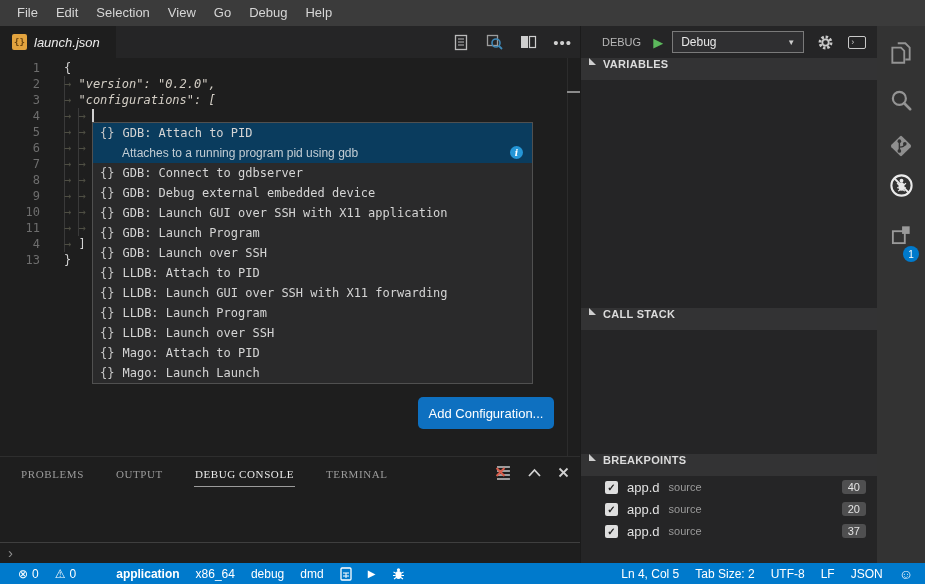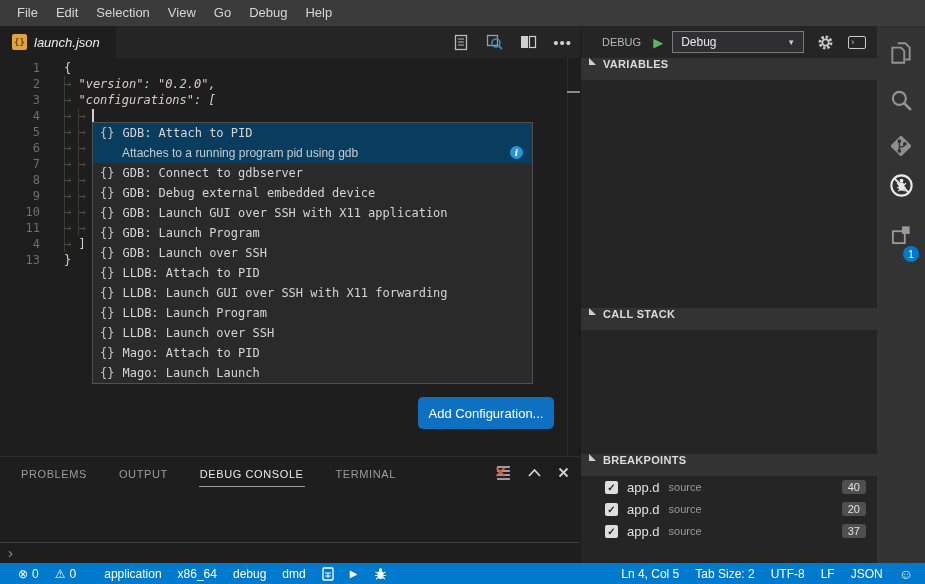--- a/index.html
+++ b/index.html
@@ -68,21 +68,21 @@
   .add-config { position:absolute; left:418px; top:339px; width:136px; height:32px;
     background:#0e70c0; border:none; border-radius:5px; color:#fff;
     font-family:"Liberation Sans", sans-serif; font-size:13px;
     display:flex; align-items:center; justify-content:center; z-index:7; }
 
   
   .panel { position:absolute; left:0; top:456px; width:580px; height:107px;
     background:#1e1e1e; border-top:1px solid #2e2e2e; }
   .ptabs { display:flex; gap:30px; padding-left:20px; height:32; align-items:center;
     font-size:11px; letter-spacing:.6px; color:#9b9b9b; height:32px; }
-  .ptab { padding:9px 1px 6px; border-bottom:1px solid transparent; }
+  .ptab { padding:9px 1px 6px; border-bottom:1px solid transparent;font-family:Liberation Serif, serif; }
   .ptab.active { color:#eaeaea; border-bottom-color:#9b9b9b; }
   .picons { position:absolute; right:10px; top:7px; display:flex; gap:15px; align-items:center; }
   .pinput-sep { position:absolute; left:0; top:85px; width:580px; height:1px; background:#3f3f3f; }
   .pprompt { position:absolute; left:8px; top:87px; color:#8f8f8f; font-size:15px; }
   .pinput { position:absolute; left:0; top:86px; width:580px; height:21px; }
 
   
   .sidebar { position:absolute; left:580px; top:26px; width:297px; height:537px;
     background:#252526; border-left:1px solid #1b1b1b; }
   .dtoolbar { height:32px; display:flex; align-items:center; padding-left:21px; }
@@ -356,21 +356,21 @@
   <div class="statusbar">
     <div class="sb-left">
       <span class="sb-item">
         <span class="sb-glyph">⊗</span>
         <span>0</span>
       </span>
       <span class="sb-item">
         <span class="sb-glyph">⚠</span>
         <span>0</span>
       </span>
-      <span class="sb-item" style="margin-left:12px;">application</span>
+      <span class="sb-item" style="margin-left:24px;font-weight:bold;">application</span>
       <span class="sb-item">x86_64</span>
       <span class="sb-item">debug</span>
       <span class="sb-item">dmd</span>
       <span class="sb-item">
         <svg width="12" height="14" viewBox="0 0 12 14">
             <rect x="1" y="1" width="10" height="12" rx="1" fill="none" stroke="#fff" stroke-width="1.3"></rect>
             <line x1="3" y1="6" x2="9" y2="6" stroke="#fff"></line>
             <line x1="3" y1="9" x2="9" y2="9" stroke="#fff"></line>
             <line x1="6" y1="6" x2="6" y2="11" stroke="#fff"></line>
           </svg>

